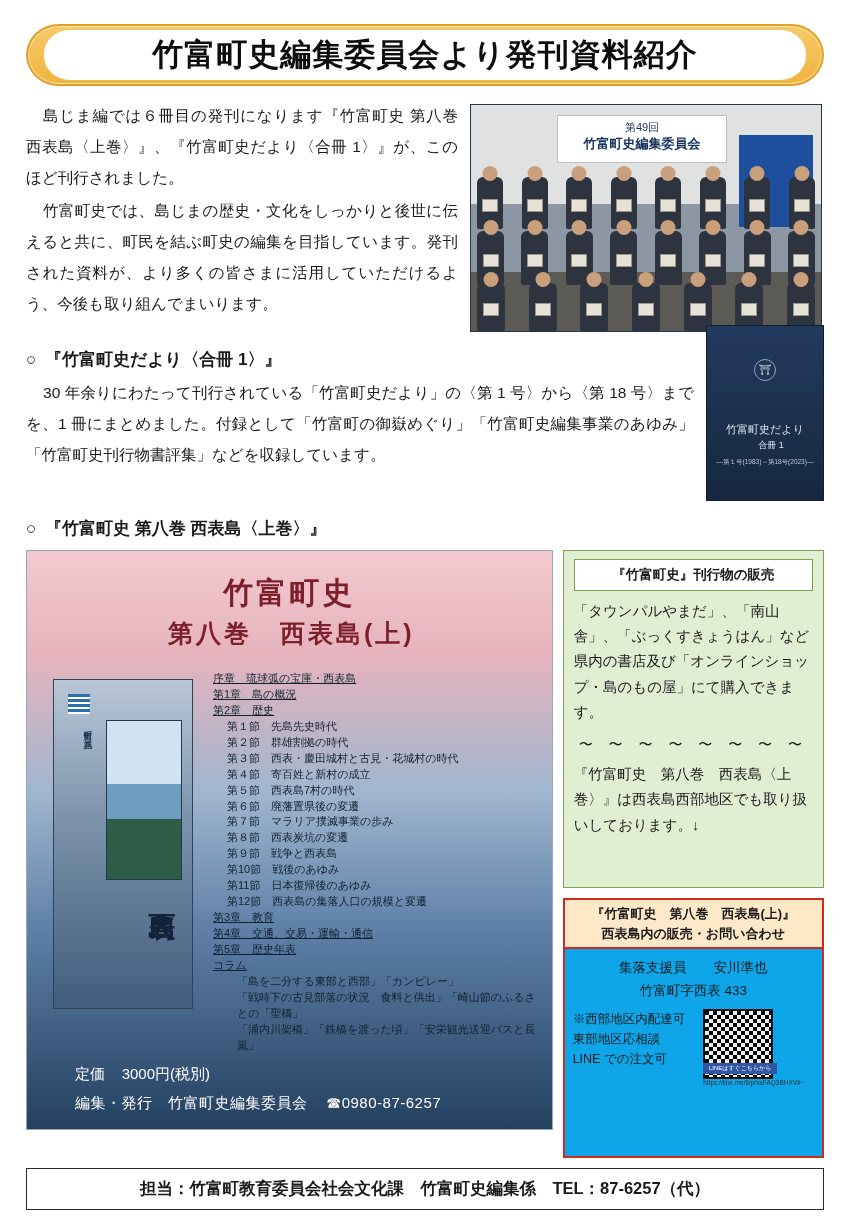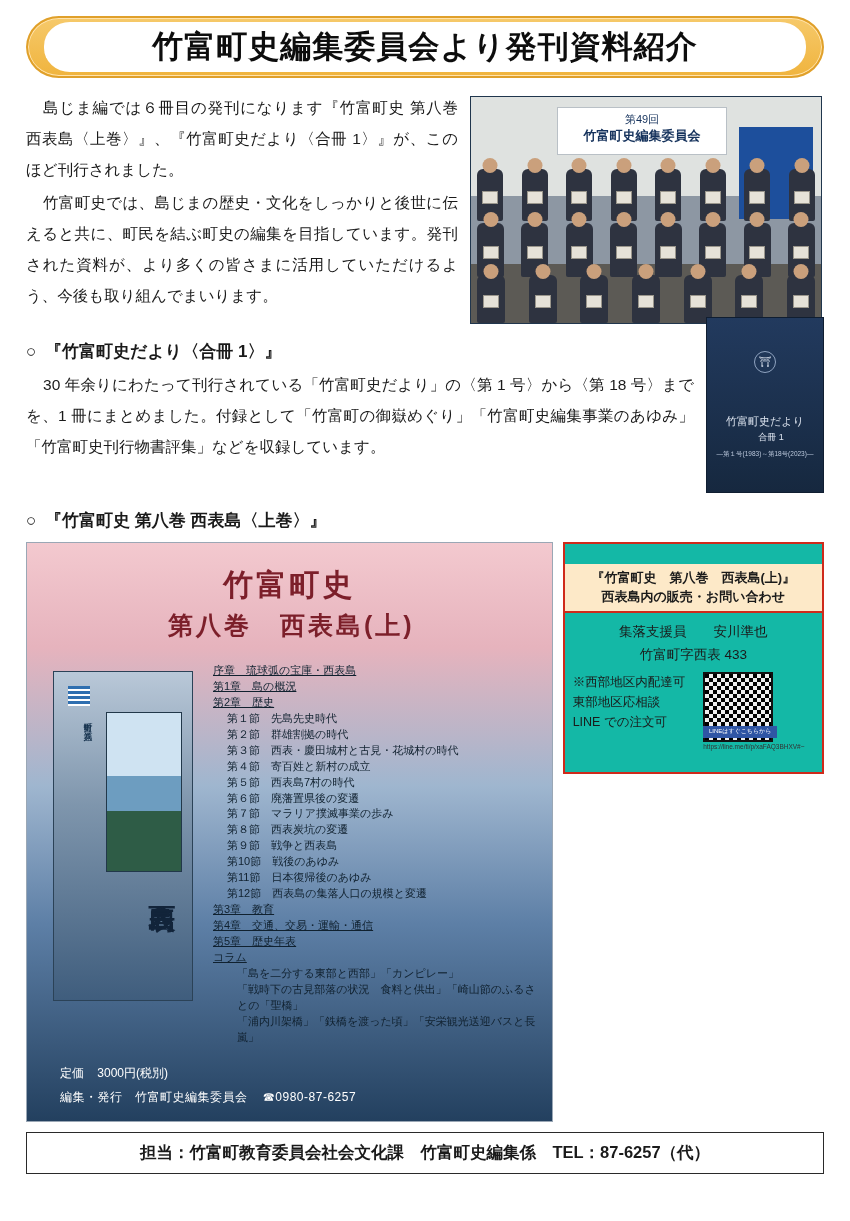--- a/index.html
+++ b/index.html
@@ -5,21 +5,21 @@
   * { box-sizing: border-box; }
   html, body { margin:0; padding:0; }
   body {
     width: 850px; height: 1221px;
     background: #ffffff;
     font-family: "Liberation Sans", sans-serif;
     color: #1a1a1a;
     position: relative;
     overflow: hidden;
   }
-  .page { position:relative; width:850px; height:1221px; padding: 12px 26px 0 26px; }
+  .page { position:relative; width:850px; height:1221px; padding: 20px 26px 0 26px; }
 
   
   .banner-wrap { position:relative; height:62px; margin: 4px 0 14px 0; }
   .banner {
     position:absolute; left:0; right:0; top:0; height:62px;
     background: linear-gradient(#f6c96a, #f0b43e);
     border: 2px solid #e0a02a;
     border-radius: 34px/32px;
     box-shadow: inset 0 0 0 1px #ffe3ad;
   }
@@ -133,39 +133,39 @@
     line-height:1.1;
   }
   .poster .toc {
     position:absolute; left:186px; top:120px; width:330px;
     font-size:11px; color:#10212f; line-height:1.45;
   }
   .poster .toc .l0 { text-decoration: underline; }
   .poster .toc .ind1 { padding-left:14px; }
   .poster .toc .ind2 { padding-left:24px; }
   .poster .foot {
-    position:absolute; left:33px; bottom:12px; color:#ffffff; font-size:12px; line-height:1.95;
+    position:absolute; left:48px; bottom:12px; color:#ffffff; font-size:15px; line-height:1.95;
   }
   .poster .foot .l2 { letter-spacing:0.5px; }
 
   
   .rightcol { width: 262px; display:flex; flex-direction:column; gap:10px; }
   .green-box {
     background:#e0eed2; border:1px solid #7aa44f; padding:8px 10px 10px 10px;
     font-size:14.5px; line-height:1.75; height: 338px;
   }
   .green-box .hd {
     background:#ffffff; border:1px solid #7aa44f; text-align:center;
     font-size:13.5px; font-weight:bold; padding:3px 2px; margin-bottom:8px;
   }
   .green-box .wave { text-align:center; letter-spacing:6px; margin:6px 0; font-size:14px; }
   .green-box p { margin:0; }
   .orange-box {
-    background:#14b8a6; border:2px solid #cf2a1b; padding:0; height: 232px;
-    display:flex; flex-direction:column;justify-content:center;
+    background:#0ea5e9; border:2px solid #cf2a1b; padding:0; height: 260px;
+    display:flex; flex-direction:column;
   }
   .orange-box .hd {
     background:#fde9c8; border-bottom:2px solid #cf2a1b; text-align:center;
     font-size:13px; font-weight:bold; line-height:1.5; padding:4px 2px;
   }
   .orange-box .bd { padding:8px 10px 0 10px; font-size:13.5px; line-height:1.7; }
   .orange-box .center { text-align:center; }
   .orange-box .lower { display:flex; gap:18px; padding:6px 8px 0 8px; font-size:12.5px; line-height:1.6; }
   .qr { width:74px; }
   .qr .code {
@@ -317,20 +317,26 @@
         <div class="l2">
           <span>編集・発行　竹富町史編集委員会</span>
           &nbsp;&nbsp;
           <span>☎0980-87-6257</span>
         </div>
       </div>
     </div>
 
     <div class="rightcol">
 
+      <div class="green-box">
+        <div class="hd">『竹富町史』刊行物の販売</div>
+        <p>「タウンパルやまだ」、「南山舎」、「ぶっくすきょうはん」など県内の書店及び「オンラインショップ・島のもの屋」にて購入できます。</p>
+        <div class="wave">〜 〜 〜 〜 〜 〜 〜 〜</div>
+        <p>『竹富町史　第八巻　西表島〈上巻〉』は西表島西部地区でも取り扱いしております。↓</p>
+      </div>
 
       <div class="orange-box">
         <div class="hd">
           <div>『竹富町史　第八巻　西表島(上)』</div>
           <div>西表島内の販売・お問い合わせ</div>
         </div>
         <div class="bd">
           <div class="center">集落支援員　　安川準也</div>
           <div class="center">竹富町字西表 433</div>
         </div>

